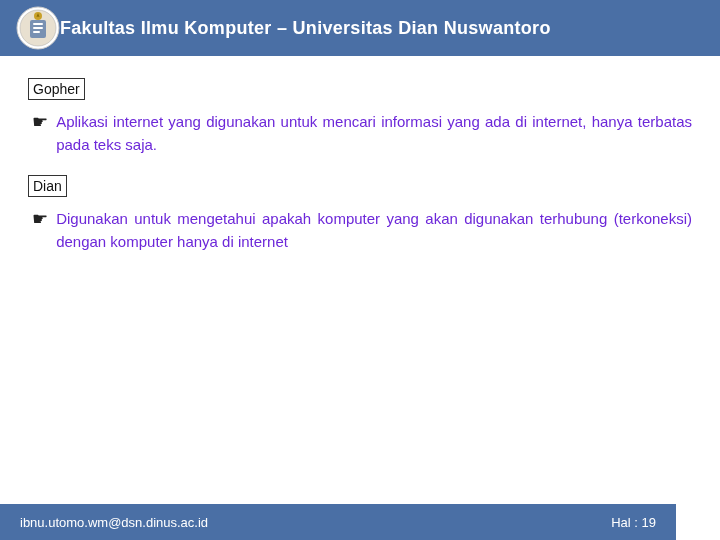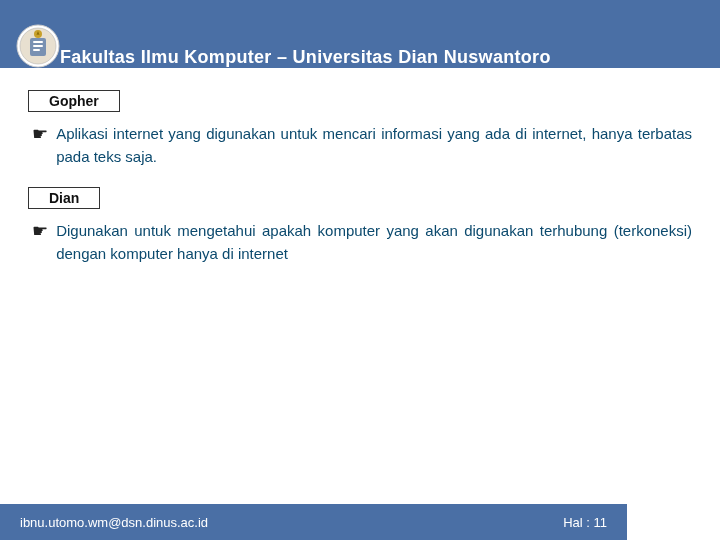--- a/index.html
+++ b/index.html
@@ -8,44 +8,44 @@
       height: 540px;
       font-family: Arial, sans-serif;
       background: #fff;
       overflow: hidden;
     }
 
     
     .header {
       background: #4a6fa5;
       display: flex;
-      align-items: flex-end;
+      align-items: center;
       padding: 0 16px;
-      height: 68px;
+      height: 56px;
     }
     .header-title {
       color: #fff;
       font-size: 18px;
       font-weight: bold;
       letter-spacing: 0.3px;
     }
 
     
     .main {
       padding: 22px 28px 10px 28px;
       background: #fff;
     }
 
     
     .section-label {
       display: inline-block;
       border: 1.5px solid #333;
-      padding: 2px 20px;
+      padding: 2px 4px;
       font-size: 14px;
-      font-weight: bold;
+      font-weight: normal;
       margin-bottom: 10px;
       color: #111;
       background: #fff;
     }
 
     
     .bullet-row {
       display: flex;
       align-items: flex-start;
       margin-bottom: 6px;
@@ -53,35 +53,35 @@
     }
     .bullet-icon {
       font-size: 18px;
       margin-right: 8px;
       flex-shrink: 0;
       margin-top: 1px;
       color: #222;
     }
     .bullet-text {
       font-size: 15px;
-      color: #0c4a6e;
+      color: #6d28d9;
       line-height: 1.55;
       text-align: justify;
     }
 
     .section-block {
       margin-bottom: 18px;
     }
 
     
     .footer {
       position: absolute;
       bottom: 0;
       left: 0;
-      width: 627px;
+      width: 676px;
       height: 36px;
       background: #4a6fa5;
       display: flex;
       align-items: center;
       justify-content: space-between;
       padding: 0 20px;
     }
     .footer-email {
       color: #fff;
       font-size: 13px;
@@ -130,14 +130,14 @@
     <div class="bullet-row">
       <span class="bullet-icon">☛</span>
       <span class="bullet-text">Digunakan untuk mengetahui apakah komputer yang akan digunakan terhubung (terkoneksi) dengan komputer hanya di internet</span>
     </div>
   </div>
 
 </div>
 
 <div class="footer">
   <span class="footer-email">ibnu.utomo.wm@dsn.dinus.ac.id</span>
-  <span class="footer-page">Hal : 11</span>
+  <span class="footer-page">Hal : 19</span>
 </div>
 
 </body></html>

